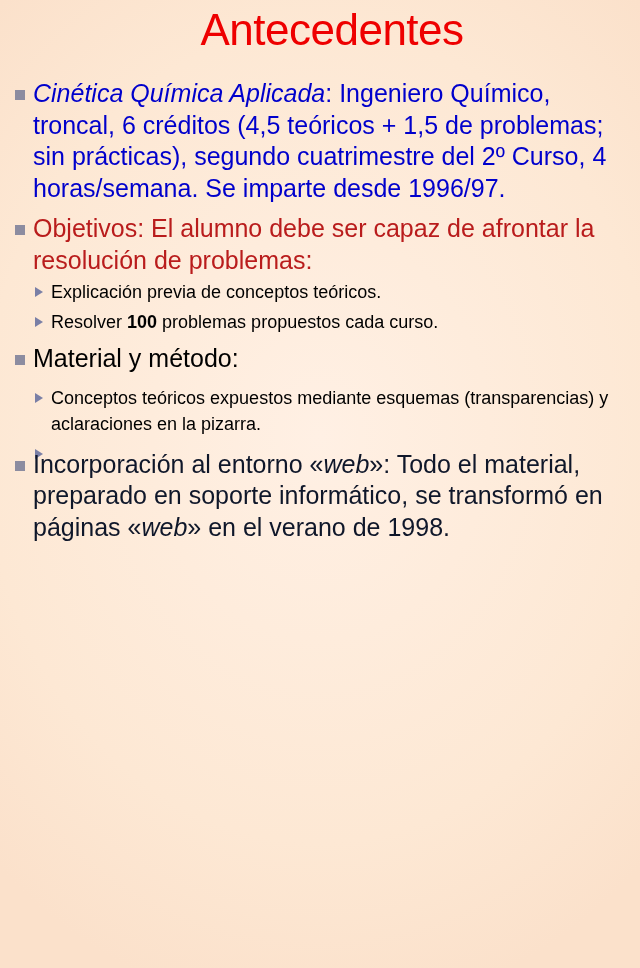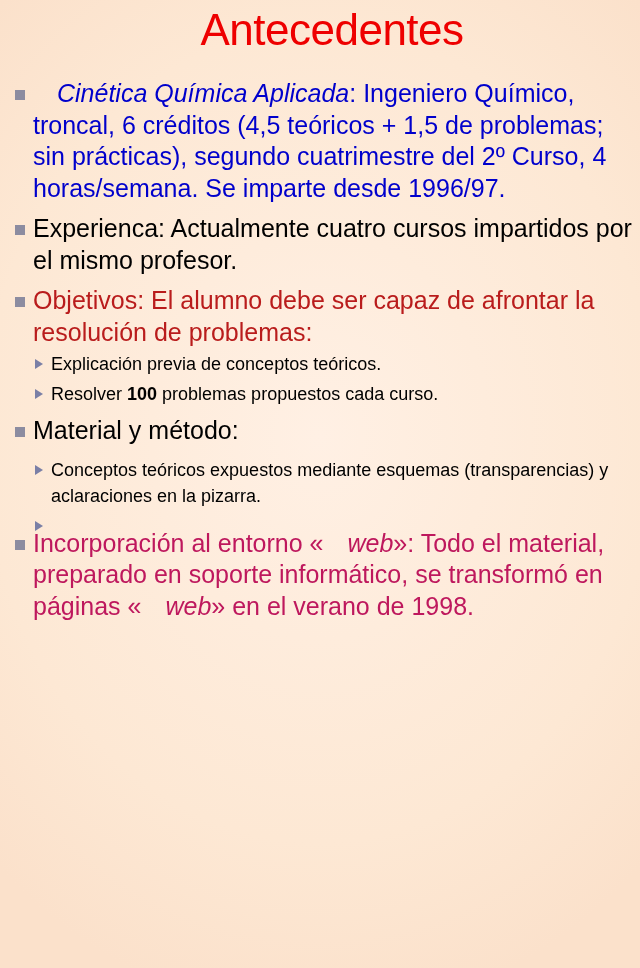--- a/index.html
+++ b/index.html
@@ -20,61 +20,57 @@
   }
   .l2wrap { margin-top:3px; }
   .l2 { position:relative; padding-left:39px; font-size:18px; line-height:26.5px; color:#000; margin-bottom:3px; }
   .l2 .tri {
     position:absolute; left:23px; top:8px; width:0; height:0;
     border-top:5px solid transparent; border-bottom:5px solid transparent; border-left:8px solid #7a7fa6;
   }
   .blue { color:#0000cc; }
   .black { color:#000; }
   .red { color:#b91c1c; }
-  .magenta { color:#be185d; }
-  i { font-style:italic;margin-left:24px; }
+  .magenta { color:#0f172a; }
+  i { font-style:italic; }
   b.bi { font-weight:bold; font-style:italic; }
 </style>
 </head>
 <body>
 
 <div class="title">Antecedentes</div>
 
 <div class="content">
 
   <div class="l1 blue">
     <span class="sq"></span>
     <i>Cinética Química Aplicada</i><span>: Ingeniero Químico, troncal, 6 créditos (4,5 teóricos + 1,5 de problemas; sin prácticas), segundo cuatrimestre del 2º Curso, 4 horas/semana. Se imparte desde 1996/97.</span>
   </div>
 
-  <div class="l1 black">
-    <span class="sq"></span>
-    <span>Experienca: Actualmente cuatro cursos impartidos por el mismo profesor.</span>
-  </div>
 
   <div class="l1 red" style="margin-bottom:2px;">
     <span class="sq"></span>
     <span>Objetivos: El alumno debe ser capaz de afrontar la resolución de problemas:</span>
   </div>
   <div class="l2wrap" style="margin-bottom:8px;">
     <div class="l2">
       <span class="tri"></span>
       <span>Explicación previa de conceptos teóricos.</span>
     </div>
     <div class="l2">
       <span class="tri"></span>
       <span>Resolver </span><b>100</b><span> problemas propuestos cada curso.</span>
     </div>
   </div>
 
   <div class="l1 black" style="margin-bottom:10px;">
     <span class="sq"></span>
     <span>Material y método:</span>
   </div>
-  <div class="l2wrap" style="margin-bottom:18px;">
+  <div class="l2wrap" style="margin-bottom:11px;">
     <div class="l2">
       <span class="tri"></span>
       <span>Conceptos teóricos expuestos mediante esquemas (transparencias) y aclaraciones en la pizarra.</span>
     </div>
     <div class="l2">
       <span class="tri"></span>
     </div>
   </div>
 
   <div class="l1 magenta">

